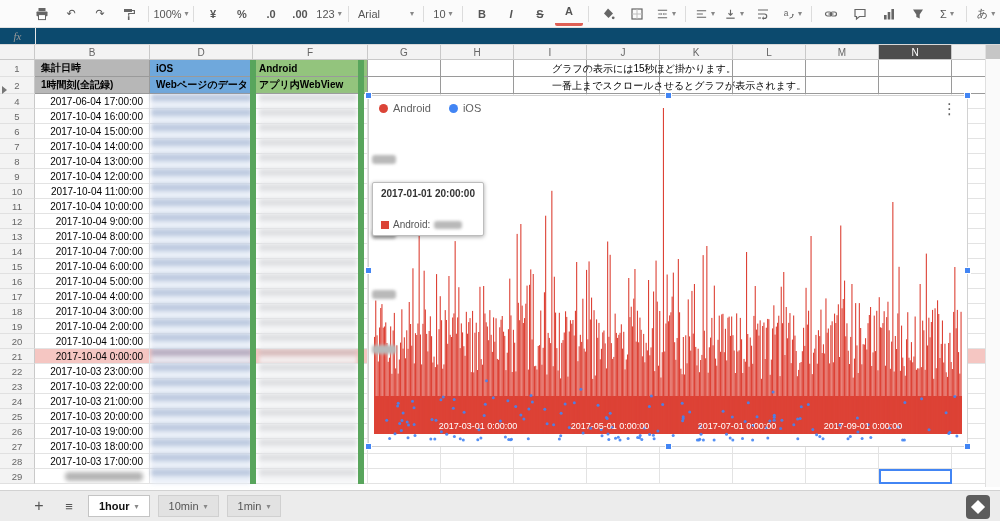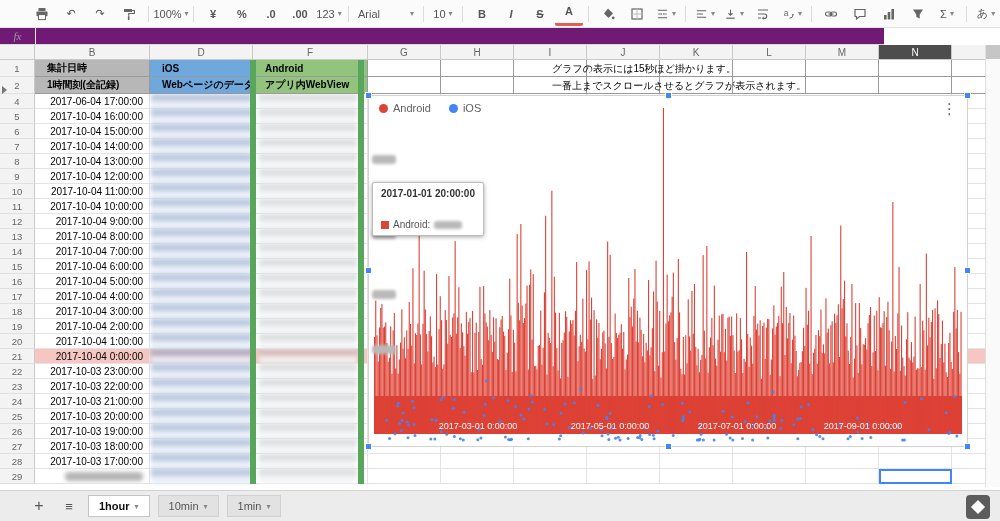--- a/index.html
+++ b/index.html
@@ -14,40 +14,40 @@
     border-radius:2px;color:#555;font-size:11px;padding:0 4px;cursor:pointer;white-space:nowrap;}
   .tb svg{display:block;}
   .sep{width:1px;height:16px;background:#dcdcdc;margin:0 4px;flex:none;}
   .arr{font-size:8px;color:#888;margin-left:3px;}
   .arr::after{content:"▾";}
   .bold{font-weight:bold;} .ital{font-style:italic;font-weight:bold;}
   .strike{text-decoration:line-through;font-weight:bold;}
   .acolor{font-weight:bold;border-bottom:3px solid #e06055;line-height:1.05;}
 
   
-  .formula{position:absolute;left:0;top:28px;width:884px;height:17px;background:#701a75;
+  .formula{position:absolute;left:0;top:28px;width:1000px;height:17px;background:#0c4a6e;
     border-bottom:1px solid #d9d9d9;display:flex;align-items:stretch;box-sizing:border-box;}
   .fx{width:35px;border-right:1px solid #e8e8e8;color:#999;font-size:11px;font-style:italic;
     display:flex;align-items:center;justify-content:center;font-family:"Liberation Serif","DejaVu Serif",serif;}
   .finput{flex:1;}
 
   
   .sheetwrap{position:absolute;left:0;top:45px;width:1000px;height:442px;background:#fff;}
   .colhdr{display:flex;height:15px;}
   .ch{box-sizing:border-box;height:15px;border-right:1px solid #c9c9c9;border-bottom:1px solid #c9c9c9;
     background:#f3f3f3;color:#666;font-size:10px;display:flex;align-items:center;justify-content:center;flex:none;}
   .ch.sel{background:#4d4d4d;color:#fff;}
   .row{display:flex;}
   .gut{width:35px;flex:none;box-sizing:border-box;border-right:1px solid #c9c9c9;
     border-bottom:1px solid #e0e0e0;background:#f3f3f3;color:#666;font-size:9.5px;
     display:flex;align-items:center;justify-content:center;}
   .cell{box-sizing:border-box;flex:none;border-right:1px solid #e3e3e3;border-bottom:1px solid #e3e3e3;
     font-size:10px;color:#000;display:flex;align-items:center;justify-content:flex-end;
     padding-right:6px;overflow:hidden;white-space:nowrap;}
-  .cell.bandc{font-weight:bold;justify-content:flex-start;padding-left:12px;
+  .cell.bandc{font-weight:bold;justify-content:flex-start;padding-left:6px;
     border-right-color:#9a9a9a;border-bottom-color:#9a9a9a;}
   .hl{background:#f5c6c2 !important;}
   .cellblob{width:78px;height:9px;background:#b5b5b5;border-radius:4px;filter:blur(2px);}
 
   .stripe{position:absolute;top:15px;width:6px;height:424px;background:#58a55c;z-index:2;}
   .dblur{position:absolute;left:151px;top:49px;width:101px;height:390px;z-index:1;
     background:repeating-linear-gradient(180deg, rgba(122,148,192,0.5) 0px, rgba(122,148,192,0.5) 7px,
       rgba(231,237,247,0.85) 7px, rgba(231,237,247,0.85) 15px);filter:blur(2px);}
   .fblur{position:absolute;left:259px;top:49px;width:98px;height:390px;z-index:1;
     background:repeating-linear-gradient(180deg, rgba(168,172,180,0.38) 0px, rgba(168,172,180,0.38) 7px,

